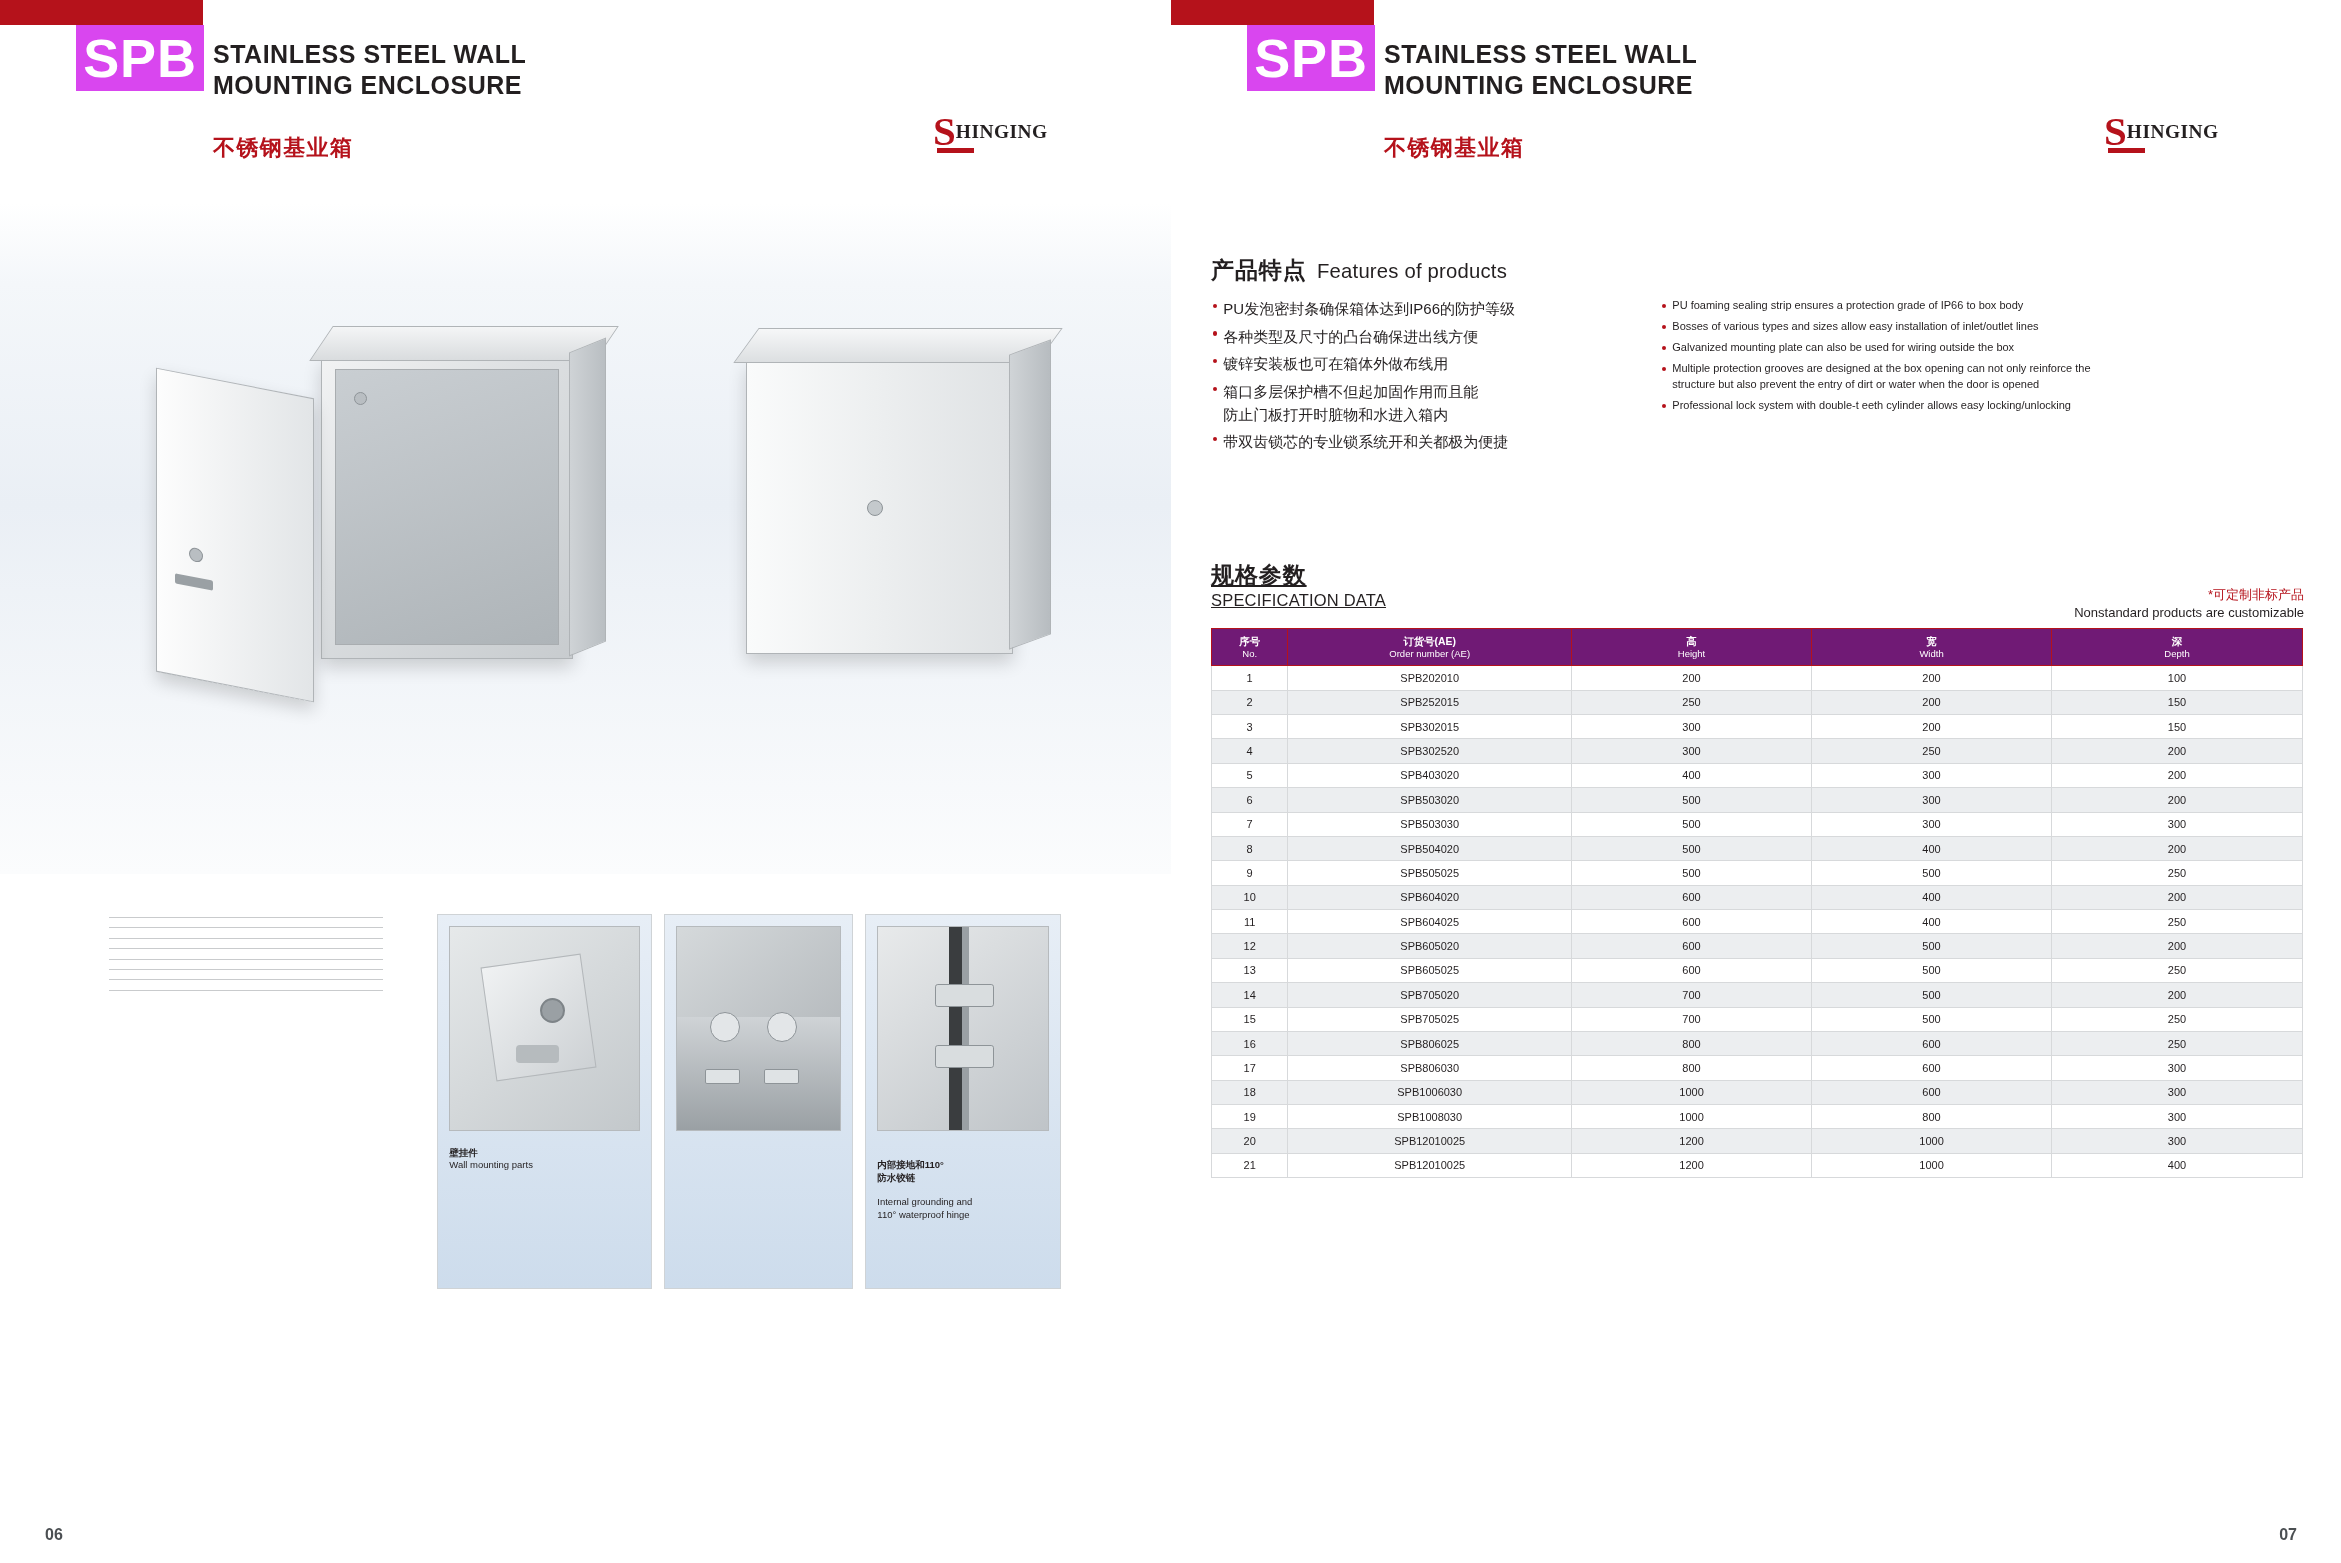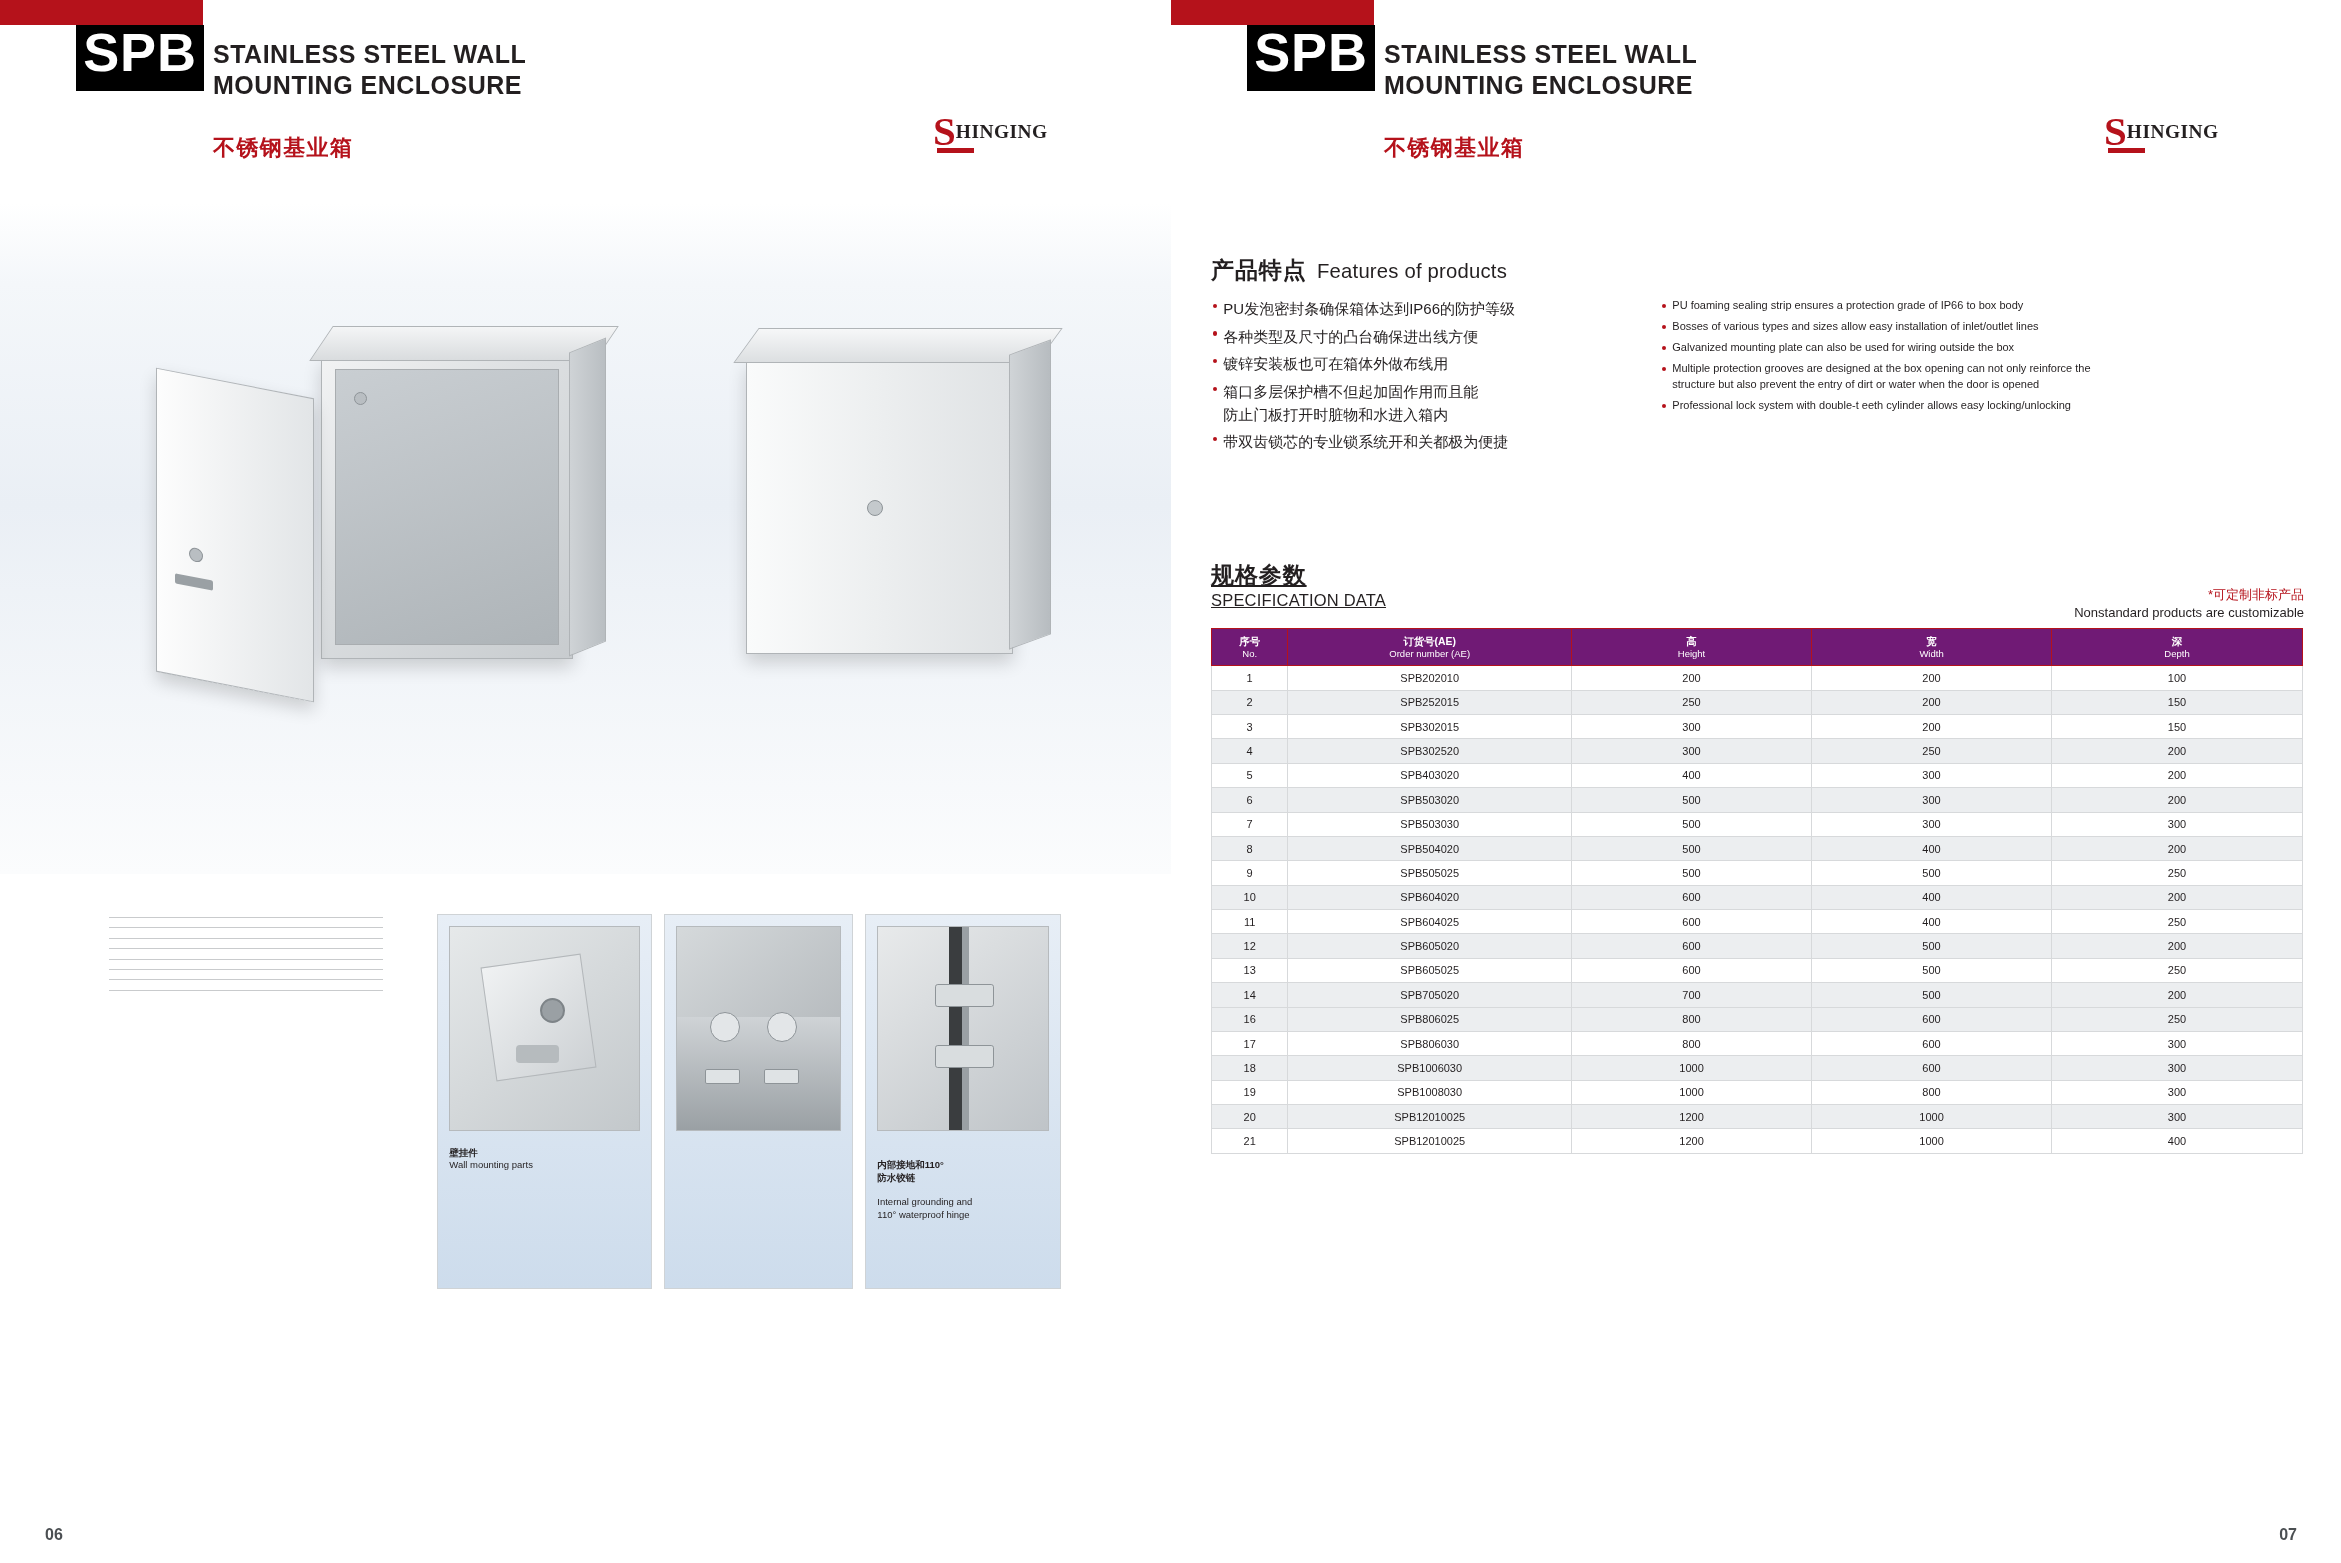--- a/index.html
+++ b/index.html
@@ -11,21 +11,21 @@
     overflow:hidden;
     position:relative;
   }
   .page{position:absolute;top:0;height:1563px;background:#fff;}
   #page-left{left:0;width:1171px;}
   #page-right{left:1171px;width:1171px;}
 
   
   .hdr-red{position:absolute;background:#b5121b;}
   .hdr-band{top:0;height:28px;}
-  .spb-block{position:absolute;background:#000000;display:flex;align-items:flex-start;justify-content:center;}
+  .spb-block{position:absolute;background:#d946ef;display:flex;align-items:center;justify-content:center;}
   .spb-text{color:#fff;font-size:54px;font-weight:bold;letter-spacing:0.9px;line-height:1;}
   .hdr-title{position:absolute;font-size:25px;font-weight:bold;letter-spacing:0.5px;color:#231f20;line-height:1.25;}
   .hdr-cn{position:absolute;font-size:22px;font-weight:bold;color:#b5121b;letter-spacing:1.4px;}
 
   
   .logo{position:absolute;display:flex;align-items:flex-end;}
   .logo .s{color:#b5121b;font-size:41px;font-weight:bold;font-family:"Liberation Serif",serif;line-height:.9;}
   .logo .rest{color:#231f20;font-size:19.4px;font-weight:bold;letter-spacing:0.5px;font-family:"Liberation Serif",serif;line-height:1.8;}
   .logo .bar{position:absolute;left:3.8px;bottom:-2.8px;width:37px;height:4.3px;background:#b5121b;}
 
@@ -388,20 +388,27 @@
           <td>500</td>
           <td>250</td>
         </tr>
         <tr class="alt">
           <td>14</td>
           <td>SPB705020</td>
           <td>700</td>
           <td>500</td>
           <td>200</td>
         </tr>
+        <tr>
+          <td>15</td>
+          <td>SPB705025</td>
+          <td>700</td>
+          <td>500</td>
+          <td>250</td>
+        </tr>
         <tr class="alt">
           <td>16</td>
           <td>SPB806025</td>
           <td>800</td>
           <td>600</td>
           <td>250</td>
         </tr>
         <tr>
           <td>17</td>
           <td>SPB806030</td>

